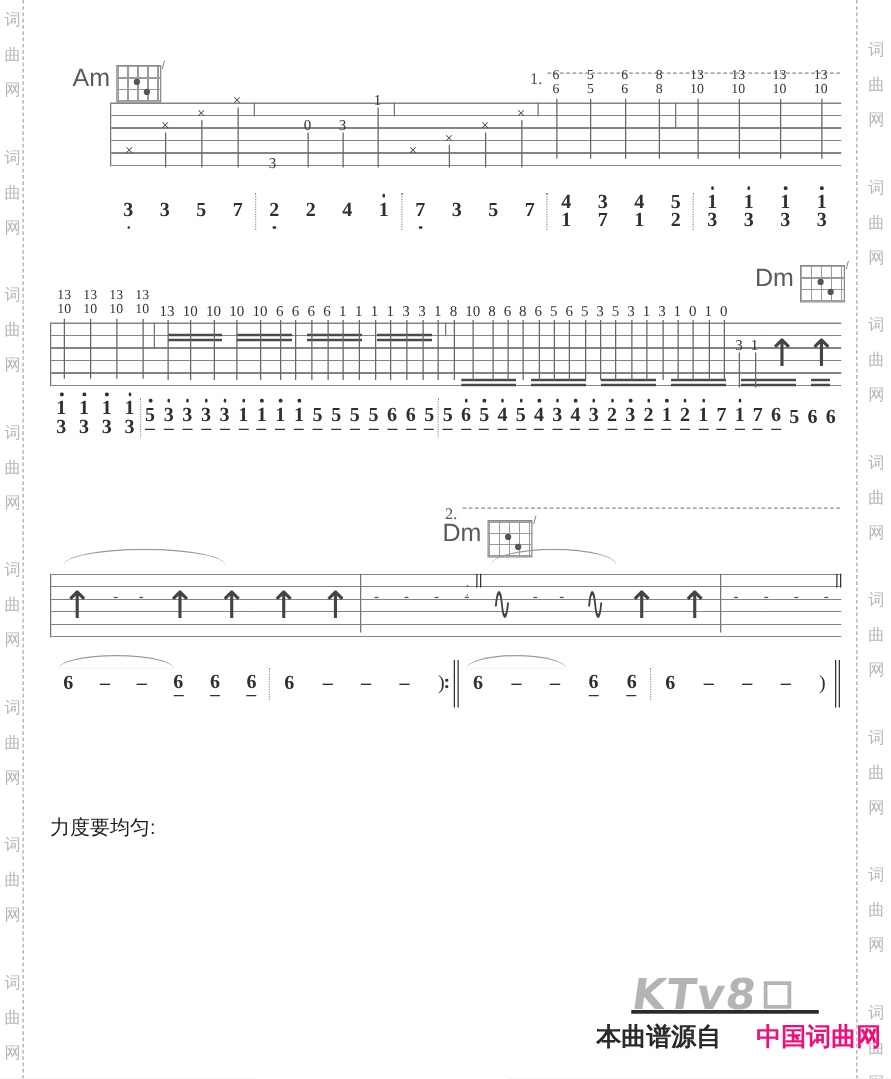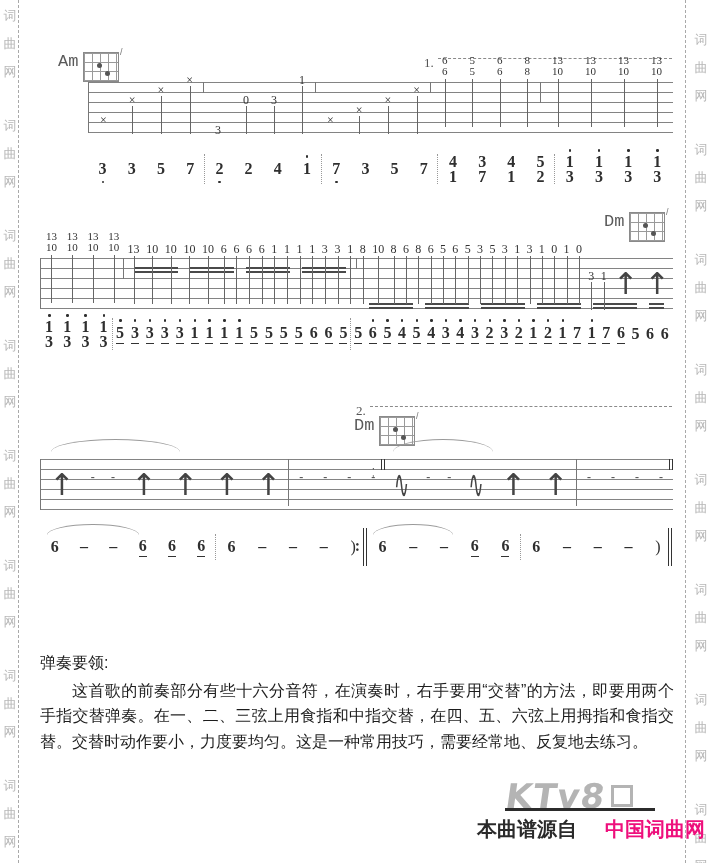--- a/index.html
+++ b/index.html
@@ -10,21 +10,21 @@
           row-gap:26px;font-size:13px;line-height:28px;text-align:center;pointer-events:none;}
   .wm-col.left{left:2px;}
   .wm-col.right{right:4px;top:26px;}
   .wm-group{display:flex;flex-direction:column;}
   .dashline{position:absolute;top:0;bottom:0;border-left:1px dashed #a9a9a9;}
   .dashline.l{left:18px;}
   .dashline.r{right:27px;}
 
   
   .chord{position:absolute;display:flex;align-items:flex-start;gap:5px;color:#5a5a5a;}
-  .chord-name{font-family:Liberation Mono, monospace;font-size:17px;}
+  .chord-name{font-family:Liberation Sans, sans-serif;font-size:20px;}
   .cgrid{position:relative;display:inline-block;width:34px;height:28px;border:1px solid #8a8a8a;
          background-image:repeating-linear-gradient(90deg,#9a9a9a 0 1px,transparent 1px 8px),
                           repeating-linear-gradient(0deg,#9a9a9a 0 1px,transparent 1px 9px);}
   .cgrid i{position:absolute;width:5px;height:5px;background:#555;border-radius:50%;}
   .cgrid .d1{left:13px;top:10px;} .cgrid .d2{left:21px;top:18px;}
   .cgrid .fl{position:absolute;right:-4px;top:-6px;width:auto;height:auto;background:none;
              font-style:normal;font-size:9px;color:#777;}
 
   
   .volta{position:absolute;display:flex;align-items:flex-start;gap:4px;color:#555;}
@@ -531,22 +531,21 @@
       <div class="measure num bar-final last" style="flex-grow: 8;">
         <span class="ntok">6</span>
         <span class="ntok dash">–</span>
         <span class="ntok dash">–</span>
         <span class="ntok dash">–</span>
         <span class="ntok paren">)</span>
       </div>
     </div>
 
   <div class="notes" style="top:650px;">
-    <div class="notes-title">弹奏要领:</div>
-    <p>这首歌的前奏部分有些十六分音符，在演奏时，右手要用“交替”的方法，即要用两个手指交替弹奏。在一、二、三弦上用食指和中指交替，在四、五、六弦上用拇指和食指交替。交替时动作要小，力度要均匀。这是一种常用技巧，需要经常地、反复地去练习。</p>
+    <div class="notes-title">力度要均匀:</div>
   </div>
 
   <div class="logo-wm" style="left:506px;top:776px;">
     <span class="logo-text">KTv8</span>
     <span class="logo-box"></span>
   </div>
   <div class="logo-underline" style="left:505px;top:808px;width:150px;"></div>
   <div class="source-line" style="left:477px;top:816px;">
     <span>本曲谱源自</span><span class="site" style="color: rgb(238, 15, 124);">中国词曲网</span>
   </div>

